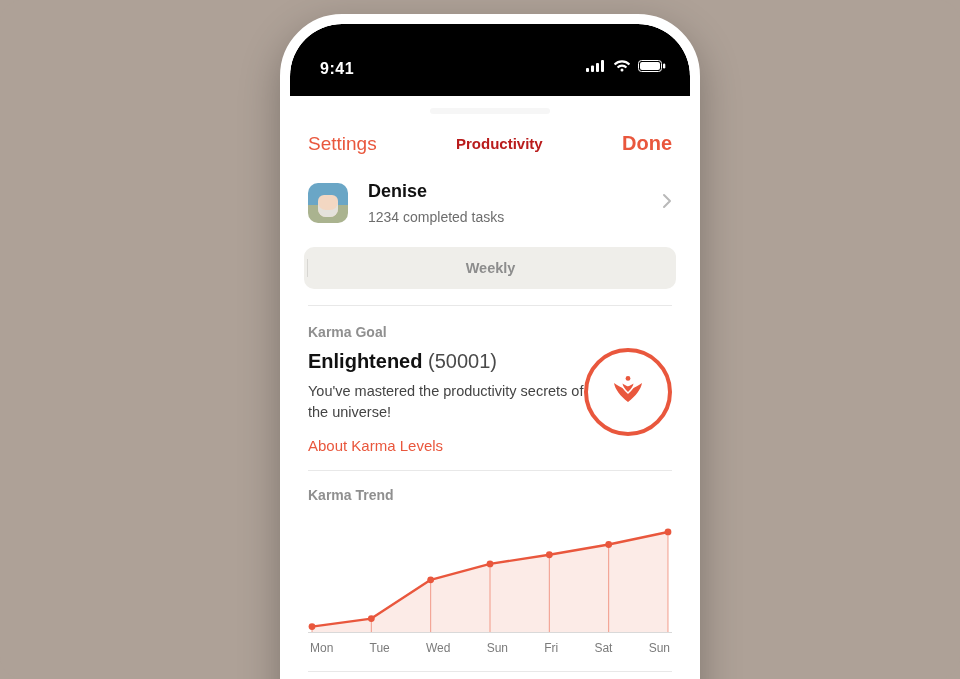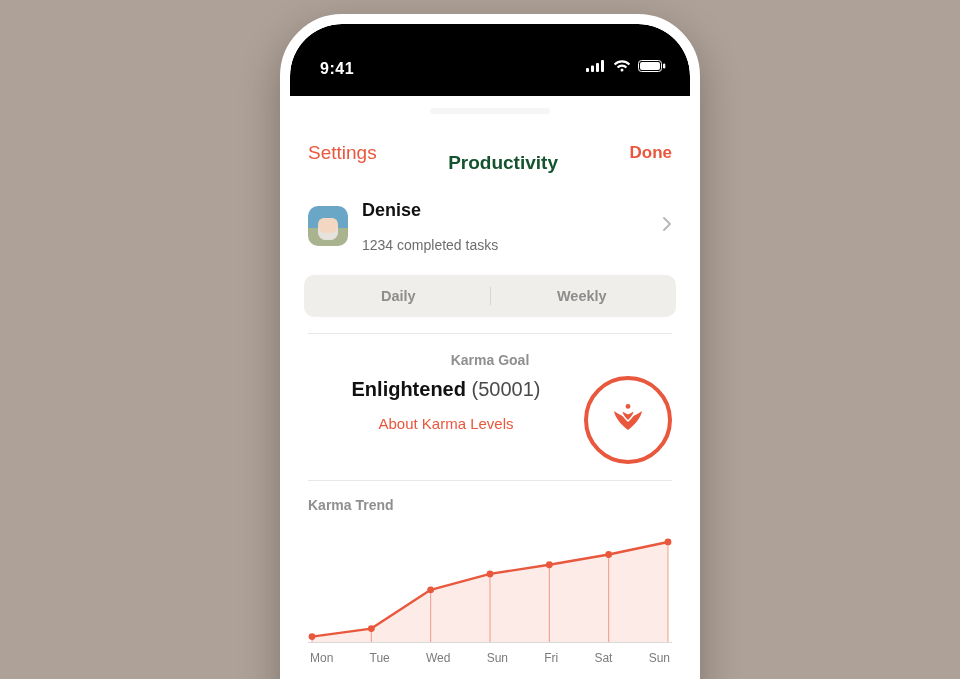--- a/index.html
+++ b/index.html
@@ -32,37 +32,37 @@
   .phone-inner{position:absolute;inset:0;border-radius:52px;overflow:hidden;background:#fff;}
   .notch-bar{background:#000;color:#fff;height:72px;position:relative;border-top-left-radius:52px;border-top-right-radius:52px;}
   .sb-time{position:absolute;left:30px;top:36px;font-size:16px;font-weight:700;letter-spacing:.5px;}
   .sb-icons{position:absolute;right:24px;top:36px;display:flex;gap:7px;align-items:center;}
   .sb-icons svg{display:block;}
   .sheet-handle{height:20px;display:flex;align-items:flex-end;justify-content:center;}
   .sheet-handle .bar{width:120px;height:6px;border-radius:4px;background:#f0f0f0;margin-bottom:2px;opacity:.6}
 
   .nav{display:flex;align-items:center;justify-content:space-between;padding:16px 18px 8px;}
   .nav .settings{color:var(--accent);font-size:19px;font-weight:500;}
-  .nav .title{font-size:19px;font-weight:700;color:#14532d;margin-top:20px;}
-  .nav .done{color:var(--accent);font-size:17px;font-weight:700;}
-
-  .profile{display:flex;align-items:center;gap:14px;padding:18px 18px 18px;}
+  .nav .title{font-size:15px;font-weight:700;color:#b91c1c;}
+  .nav .done{color:var(--accent);font-size:20px;font-weight:700;}
+
+  .profile{display:flex;align-items:center;gap:20px;padding:18px 18px 18px;}
   .avatar{width:40px;height:40px;border-radius:10px;background:linear-gradient(#6aa6c6,#6aa6c6 55%,#aab38f 55%);position:relative;overflow:hidden;flex:0 0 40px;}
   .avatar::after{content:"";position:absolute;left:10px;top:12px;width:20px;height:22px;border-radius:6px 6px 8px 8px;background:#f3d7c2;box-shadow:inset 0 -7px 0 #e4e2dc;}
   .profile .texts{flex:1;min-width:0;}
   .profile .name{font-size:18px;font-weight:700;color:#111;line-height:1.2;}
-  .profile .sub{font-size:14px;color:#6d6d6d;margin-top:15px;}
+  .profile .sub{font-size:14px;color:#6d6d6d;margin-top:6px;}
   .chev{color:#b9b9b9;}
 
   .segmented{margin:4px 14px 0;background:var(--seg-bg);border-radius:10px;padding:3px;display:flex;align-items:stretch;height:36px;}
   .segmented .seg{flex:1;display:flex;align-items:center;justify-content:center;font-size:14.5px;color:var(--seg-text);font-weight:600;border-radius:8px;position:relative;}
   .segmented .seg.active{background:#fff;color:#111;box-shadow:0 1px 3px rgba(0,0,0,.15);}
   .segmented .sep{width:1px;align-self:center;height:18px;background:#d7d6d2;}
 
-  .section{padding:18px 18px 0;text-align:center;}
+  .section{padding:18px 18px 0;}
   .sec-title{font-size:14px;color:#8f8f8f;font-weight:600;margin-bottom:10px;}
   .divider{height:1px;background:var(--divider);margin:16px 18px 0;}
 
   .goal-row{display:flex;align-items:flex-start;}
   .goal-texts{flex:1;min-width:0;}
   .goal-title{font-size:20px;color:#111;}
   .goal-title .lvl{font-weight:700;}
   .goal-title .pts{font-weight:400;color:#4a4a4a;}
   .goal-desc{font-size:14.5px;color:#444;margin-top:8px;line-height:1.45;}
   .goal-link{margin-top:14px;color:var(--accent);font-size:15px;}
@@ -131,40 +131,38 @@
           <div class="sub">1234 completed tasks</div>
         </div>
         <span class="chev">
           <svg width="10" height="16" viewBox="0 0 10 16">
               <path d="M2 2l6 6-6 6" fill="none" stroke="#b9b9b9" stroke-width="2" stroke-linecap="round" stroke-linejoin="round"></path>
             </svg>
         </span>
       </div>
 
       <div class="segmented">
-        <div class="seg">
-            <span>Daily</span>
-          </div>
         <div class="sep"></div>
         <div class="seg">
             <span>Weekly</span>
           </div>
       </div>
 
       <div class="divider"></div>
 
       <div class="section">
         <div class="sec-title">Karma Goal</div>
         <div class="goal-row">
           <div class="goal-texts">
             <div class="goal-title">
               <span class="lvl">Enlightened</span>
               <span> </span>
               <span class="pts">(50001)</span>
             </div>
+            <div class="goal-desc">You've mastered the productivity secrets of the universe!</div>
             <div class="goal-link">About Karma Levels</div>
           </div>
           <div class="badge">
             <span>
               <svg width="44" height="44" viewBox="0 0 44 44">
                 <g fill="#e9573d">
                   <path d="M22 32 C14 26 9 19 8 13 C15 18 22 20 22 20 C22 20 29 18 36 13 C35 19 30 26 22 32 Z"></path>
                   <path d="M22 24 C17.5 20 14.5 16 14 12.5 C18 15.5 22 16.6 22 16.6 C22 16.6 26 15.5 30 12.5 C29.5 16 26.5 20 22 24 Z" fill="#fff"></path>
                   <path d="M22 22 C18.8 19 16.8 16 16.5 13.5 C19.3 15.6 22 16.4 22 16.4 C22 16.4 24.7 15.6 27.5 13.5 C27.2 16 25.2 19 22 22 Z"></path>
                   <circle cx="22" cy="8.4" r="2.4"></circle>

